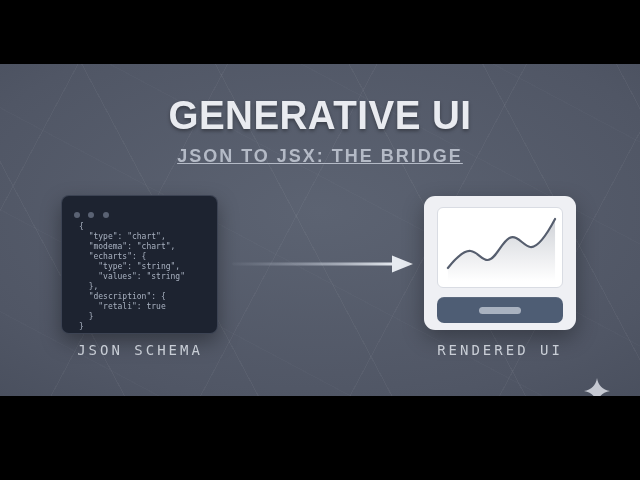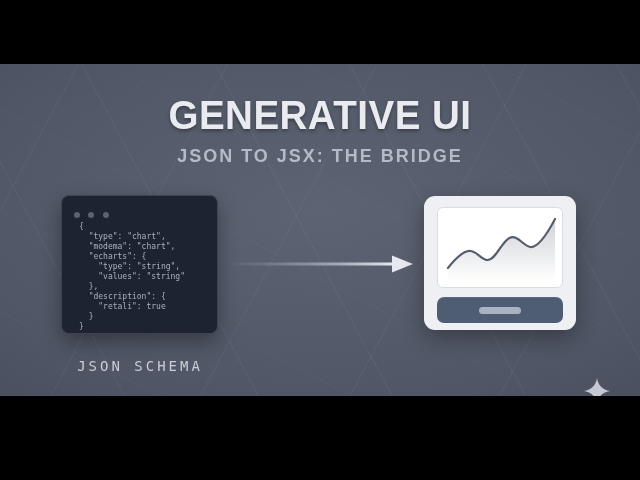--- a/index.html
+++ b/index.html
@@ -36,20 +36,21 @@
     transform: scaleX(0.94);
     text-shadow: 0 2px 4px rgba(0,0,0,0.35);
     line-height: 1.05;
   }
   .sub-title {
     margin: 9px 0 0 0;
     font-size: 18px;
     font-weight: bold;
     letter-spacing: 2px;
     color: #b4bac6;
+    text-decoration: underline;
   }
 
   
   .code-window {
     position: absolute;
     left: 61px; top: 131px;
     width: 157px; height: 139px;
     background: #1d2330;
     border: 1px solid rgba(120,130,150,0.35);
     border-radius: 8px;
@@ -107,21 +108,21 @@
   }
   .mock-button-pill {
     width: 42px; height: 7px;
     background: #a9b2c0;
     border-radius: 4px;
   }
 
   
   .caption {
     position: absolute;
-    top: 294px;
+    top: 278px;
     width: 240px;
     text-align: center;
     font-family: "DejaVu Sans Mono", monospace;
     font-size: 14px;
     letter-spacing: 3px;
     color: #c9ced6;
   }
   .caption.left { left: 20px; }
   .caption.right { left: 380px; }
 
@@ -187,20 +188,21 @@
           <path d="M10 60 C18 50 26 42 33 43 C40 44 44 52 50 52 C58 52 64 34 72 30 C80 26 86 38 93 39 C100 40 110 26 118 11 L118 73 L10 73 Z" fill="url(#waveFill)"></path>
           <path d="M10 60 C18 50 26 42 33 43 C40 44 44 52 50 52 C58 52 64 34 72 30 C80 26 86 38 93 39 C100 40 110 26 118 11" fill="none" stroke="#565e6e" stroke-width="2.2" stroke-linecap="round"></path>
         </svg>
       </div>
       <div class="mock-button">
         <div class="mock-button-pill"></div>
       </div>
     </div>
 
     <div class="caption left">JSON SCHEMA</div>
+    <div class="caption right">RENDERED UI</div>
 
     <div class="sparkle">
       <svg width="26" height="26" viewBox="0 0 26 26">
         <path d="M13 0 C14.2 7.5 18.5 11.8 26 13 C18.5 14.2 14.2 18.5 13 26 C11.8 18.5 7.5 14.2 0 13 C7.5 11.8 11.8 7.5 13 0 Z" fill="#cfd3db" opacity="0.92"></path>
       </svg>
     </div>
 
   </div>
 
   <div class="letterbox bottom"></div>

